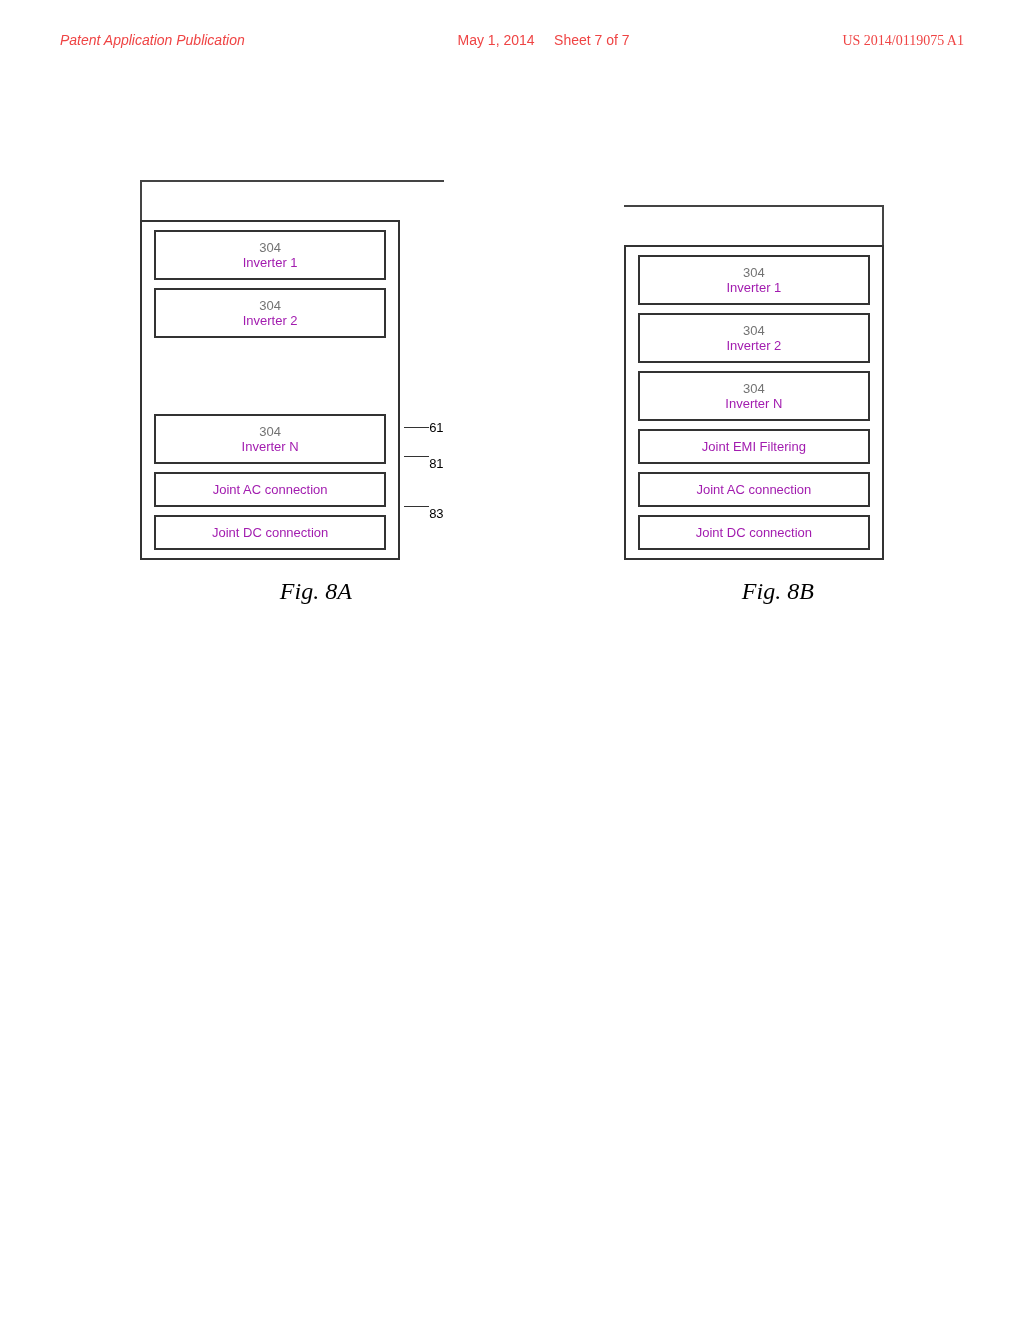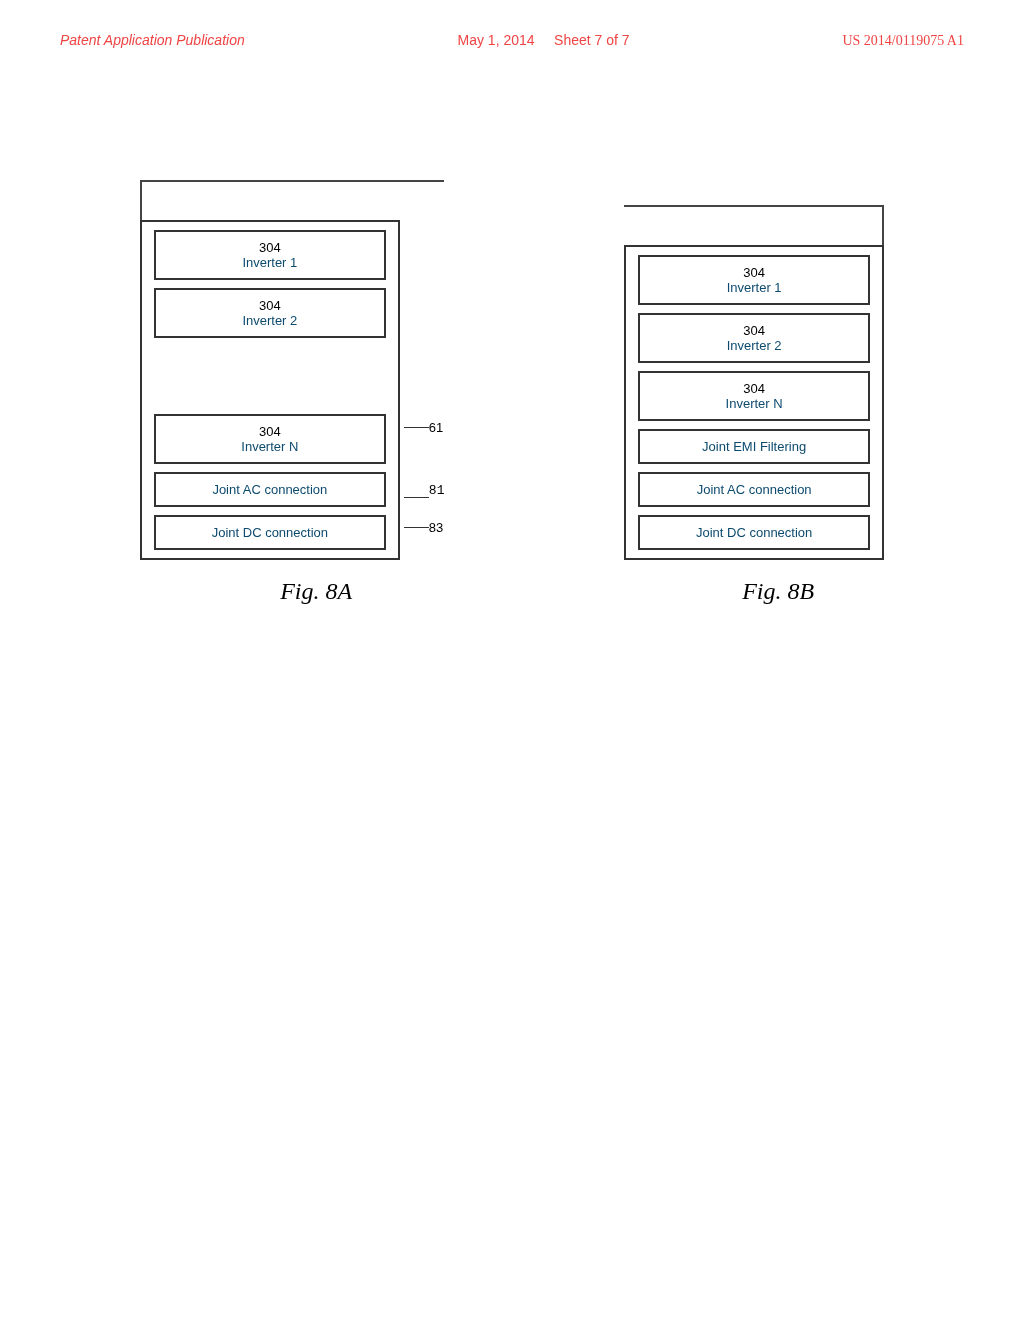--- a/index.html
+++ b/index.html
@@ -76,27 +76,27 @@
     .component-box {
       border: 2px solid #333;
       margin: 8px 12px;
       padding: 8px 10px;
       text-align: center;
       background: #fff;
     }
 
     .component-box .box-number {
       font-size: 13px;
-      color: #000000;
+      color: #737373;
       display: block;
     }
 
     .component-box .box-label {
       font-size: 13px;
-      color: #0c4a6e;
+      color: #a21caf;
       display: block;
     }
 
     
     .component-box.no-number .box-label {
       font-size: 13px;
     }
 
     
     .figure-caption {
@@ -162,26 +162,26 @@
             </div>
           </div>
 
           <div style="display:flex; flex-direction:column; justify-content:flex-end; padding-bottom:8px; margin-left:4px;">
 
             <div style="height:42px; display:flex; align-items:center; margin:4px 0;">
               <div style="width:25px; height:1px; background:#333;"></div>
               <span style="font-size:13px;">61</span>
             </div>
 
-            <div style="height:42px; display:flex; align-items:flex-end; margin:4px 0;font-family:Liberation Mono, monospace;">
+            <div style="height:42px; display:flex; align-items:flex-start; margin:4px 0;">
               <div style="width:25px; height:1px; background:#333;"></div>
               <span style="font-size:13px;">81</span>
             </div>
 
-            <div style="height:42px; display:flex; align-items:center; margin:4px 0;">
+            <div style="height:42px; display:flex; align-items:flex-start; margin:4px 0;">
               <div style="width:25px; height:1px; background:#333;"></div>
               <span style="font-size:13px;">83</span>
             </div>
           </div>
         </div>
       </div>
       <div class="figure-caption">Fig. 8A</div>
     </div>
 
     <div class="figure-wrapper">

